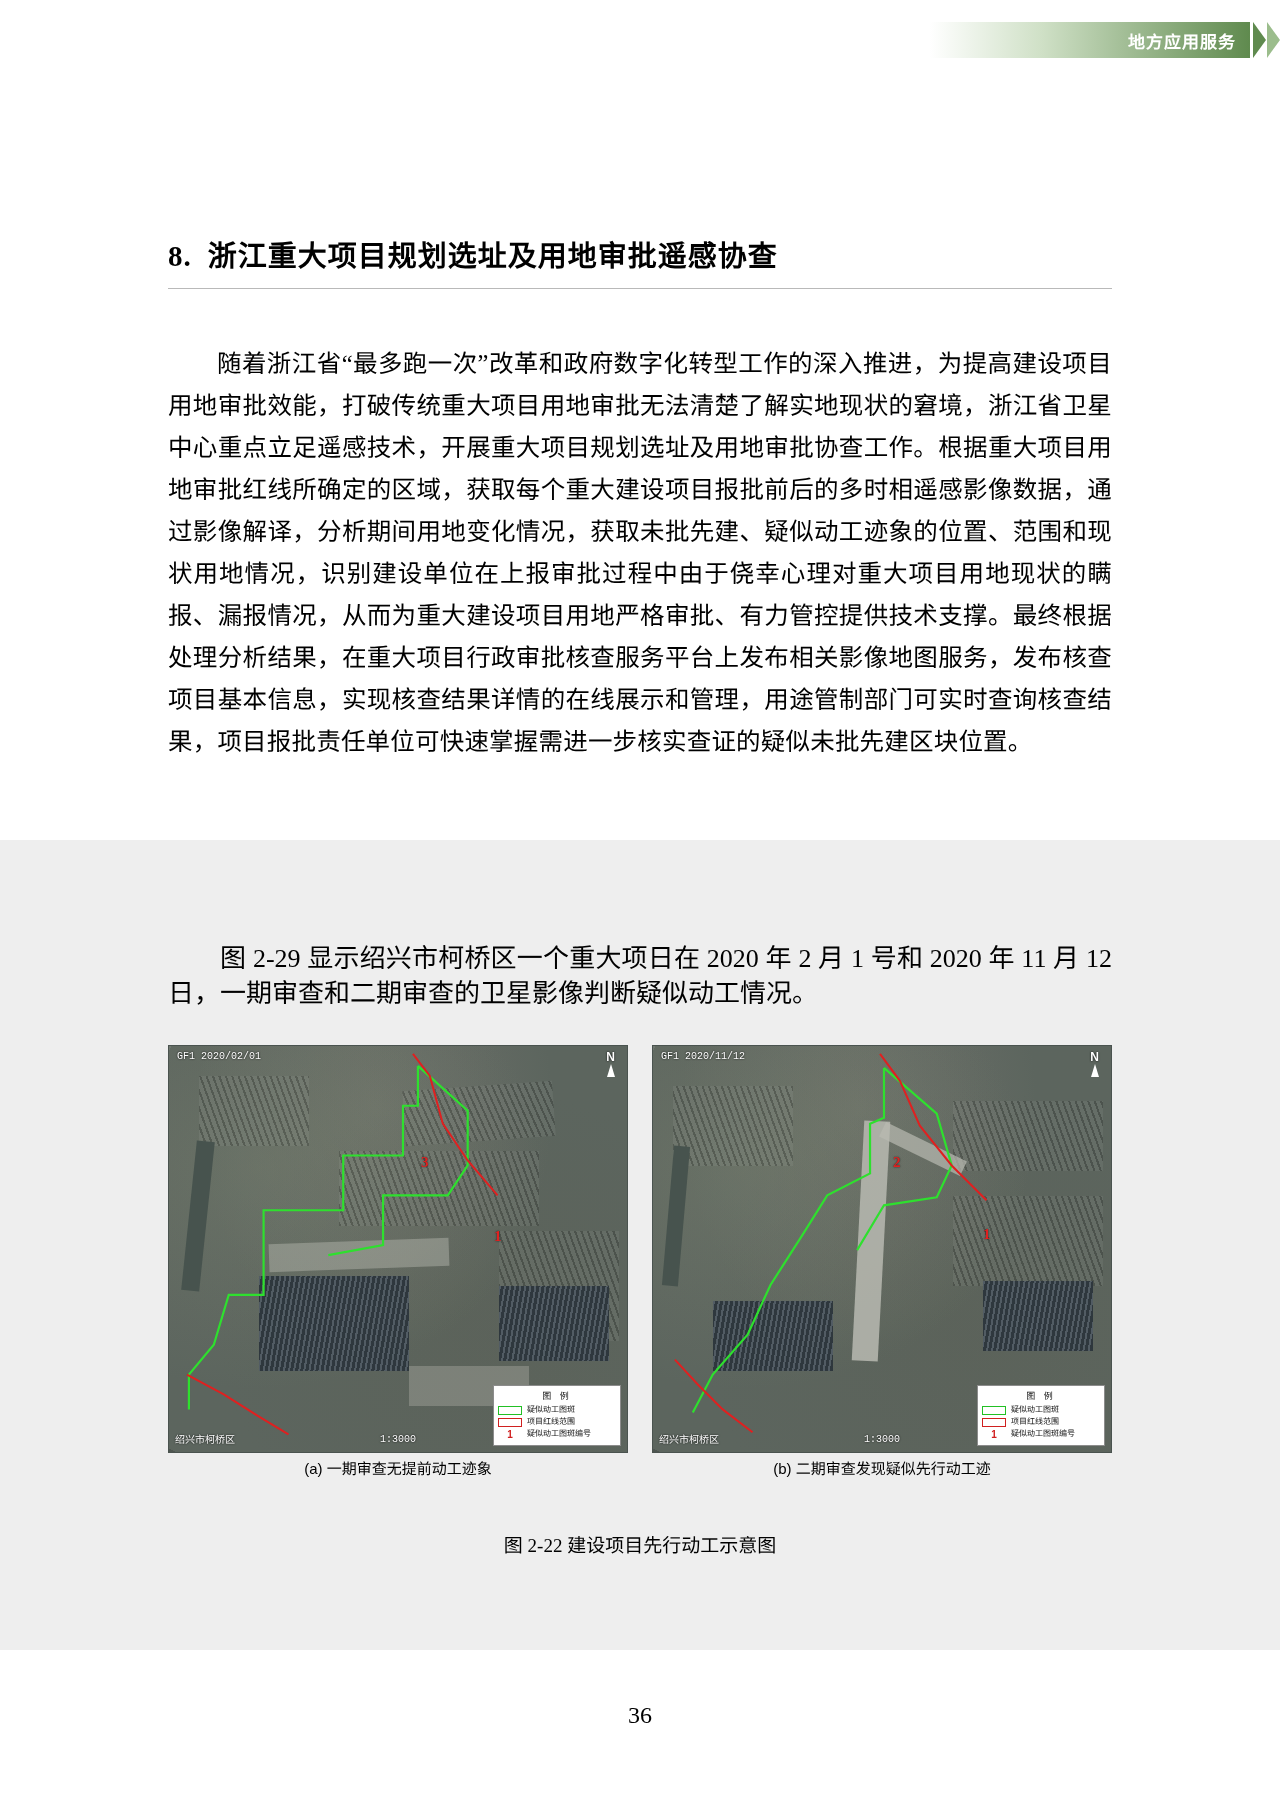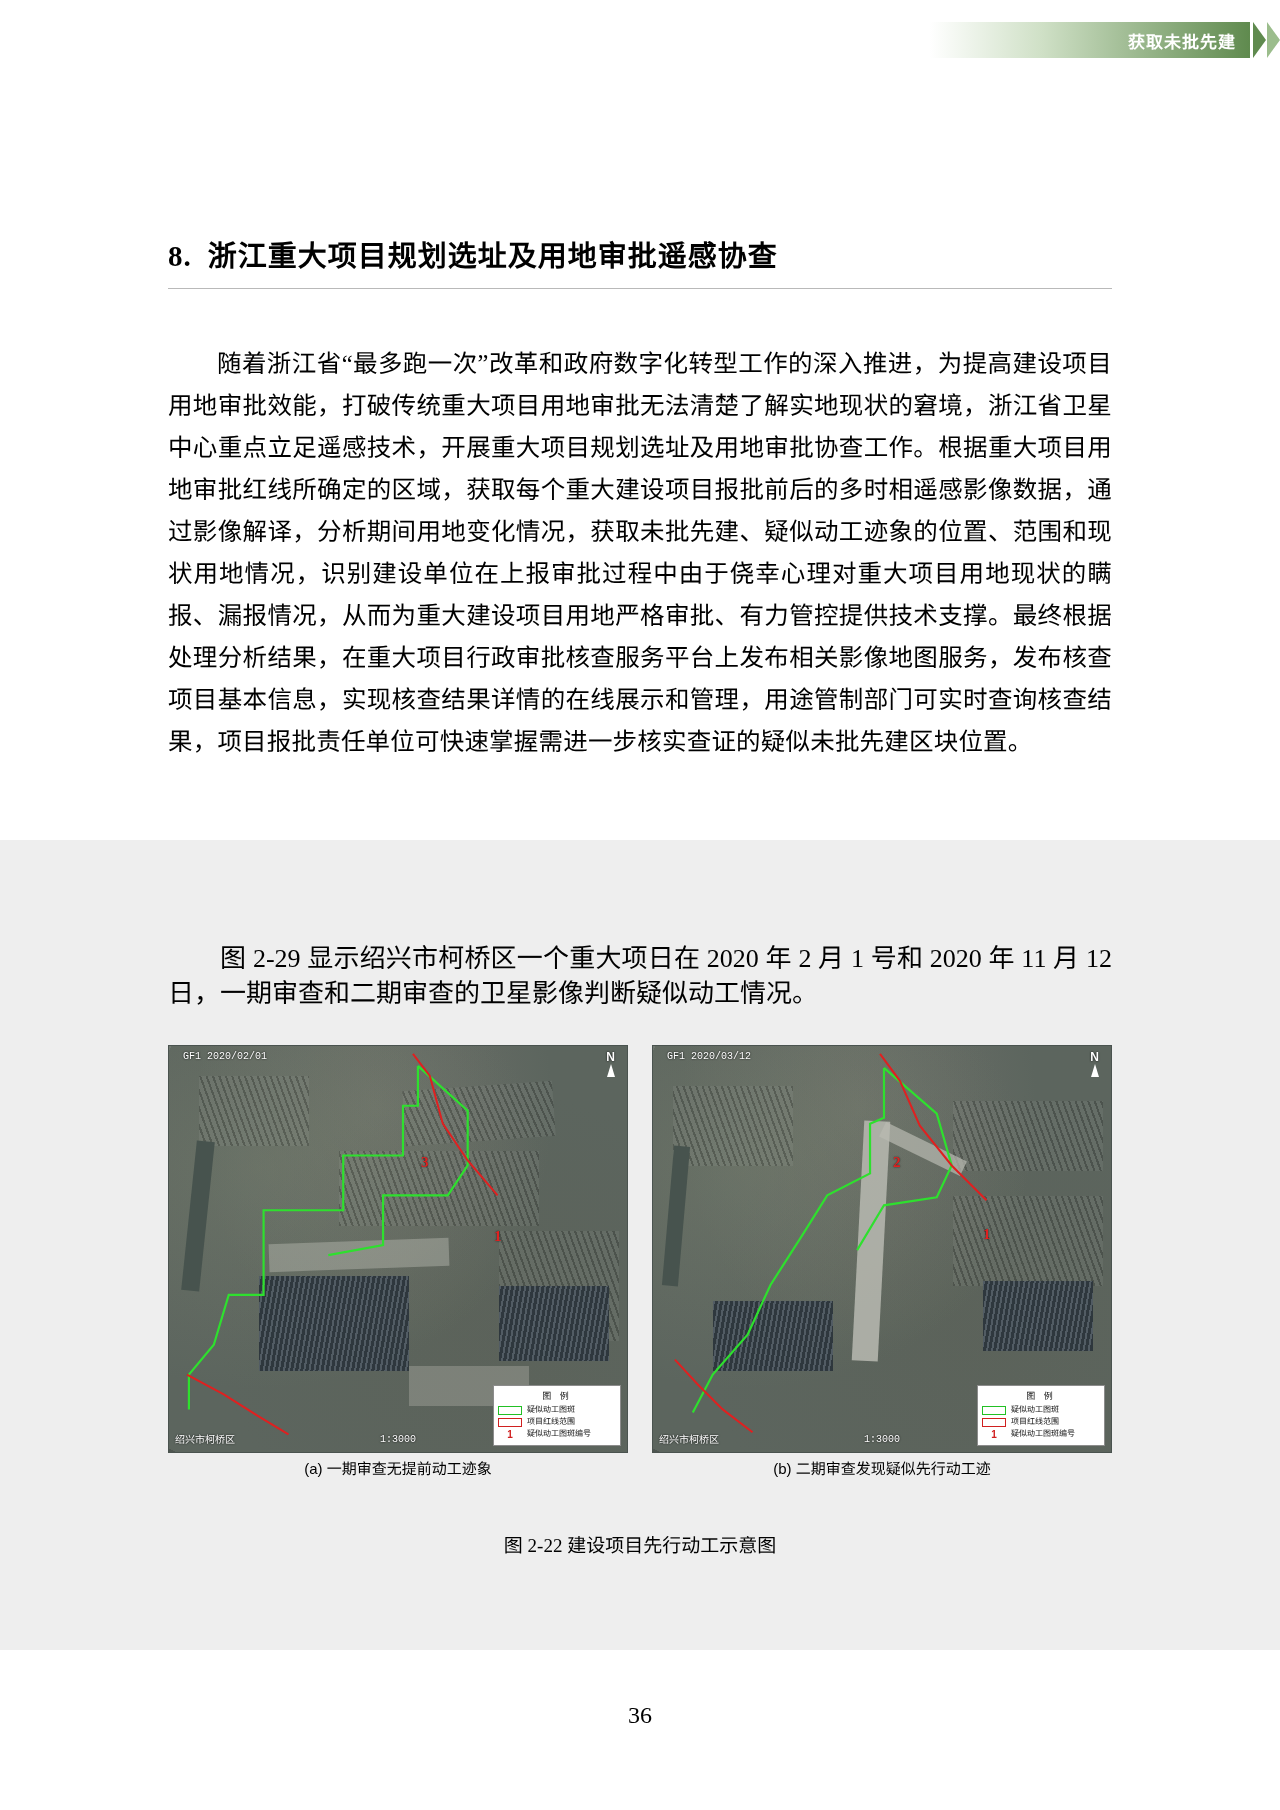--- a/index.html
+++ b/index.html
@@ -167,21 +167,21 @@
   .sat svg { position: absolute; inset: 0; }
 
   .sat .corner-label {
     position: absolute;
     color: #ffffff;
     font-size: 10px;
     font-family: "Liberation Mono", "DejaVu Sans Mono", monospace;
     text-shadow: 0 0 2px #000;
     white-space: nowrap;
   }
-  .lbl-tl { left: 14px; top: 5px; }
+  .lbl-tl { left: 8px; top: 5px; }
   .lbl-bl { left: 6px; bottom: 6px; font-family: "Liberation Sans", sans-serif; font-size: 11px; }
   .lbl-scale { left: 50%; transform: translateX(-50%); bottom: 7px; font-family: "Liberation Mono", monospace; font-size: 10px; }
 
   .north {
     position: absolute;
     right: 12px;
     top: 6px;
     color: #ffffff;
     font-size: 12px;
     font-weight: bold;
@@ -276,21 +276,21 @@
     width: 1280px;
     text-align: center;
     font-size: 24px;
   }
 </style>
 </head>
 <body>
 
 <div class="header-ribbon">
   <div class="ribbon-bar">
-    <span class="ribbon-text">获取未批先建</span>
+    <span class="ribbon-text">地方应用服务</span>
   </div>
   <div class="ribbon-arrows">
     <span class="chev"></span>
     <span class="chev light"></span>
   </div>
 </div>
 
 <div class="title-block">
   <div class="section-title">
     <span class="num">8.</span><span>浙江重大项目规划选址及用地审批遥感协查</span>
@@ -371,21 +371,21 @@
         <div class="bright" style="left:205px; top:75px; width:26px; height:240px; transform:rotate(3deg);"></div>
         <div class="bright" style="left:225px; top:95px; width:90px; height:16px; transform:rotate(26deg); opacity:.7;"></div>
 
         <svg viewBox="0 0 460 408" preserveAspectRatio="none">
           <path d="M232,22 L232,72 L218,78 L218,128 L175,150 L150,190 L118,240 L95,290 L60,330 L40,368" fill="none" stroke="#2ee02e" stroke-width="2.2"></path>
           <path d="M232,22 L285,68 L300,120 L285,152 L232,160 L205,205" fill="none" stroke="#2ee02e" stroke-width="2.2"></path>
           <path d="M228,8 L248,35 L268,80 L300,120 L335,155" fill="none" stroke="#e02020" stroke-width="2"></path>
           <path d="M22,315 L45,340 L70,365 L100,388" fill="none" stroke="#e02020" stroke-width="2"></path>
         </svg>
 
-        <span class="corner-label lbl-tl">GF1 2020/03/12</span>
+        <span class="corner-label lbl-tl">GF1 2020/11/12</span>
         <span class="corner-label lbl-bl">绍兴市柯桥区</span>
         <span class="corner-label lbl-scale">1:3000</span>
 
         <div class="north">
           <span>N</span>
           <span class="arrow"></span>
         </div>
 
         <span class="marker" style="left:240px; top:108px;">2</span>
         <span class="marker" style="left:330px; top:180px;">1</span>

